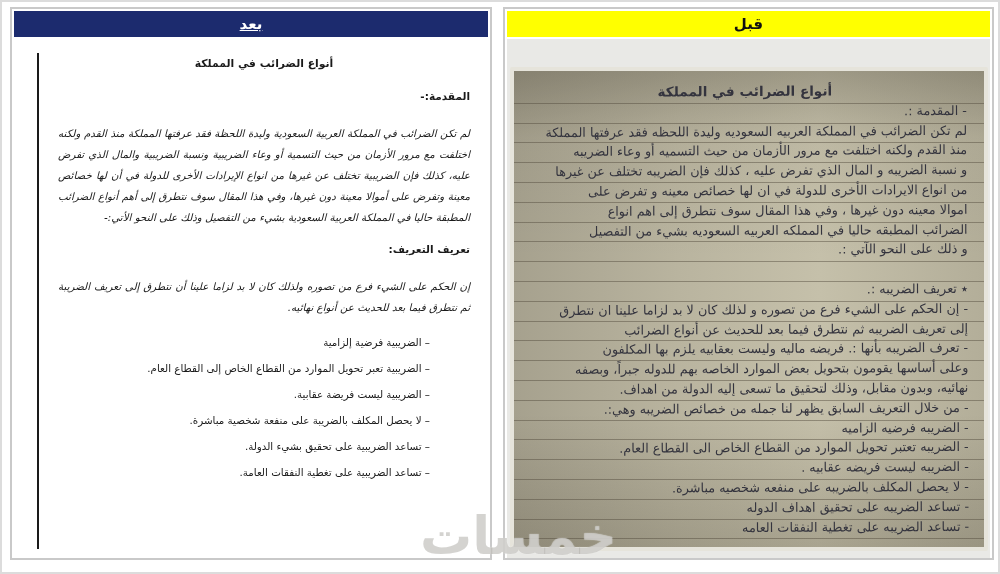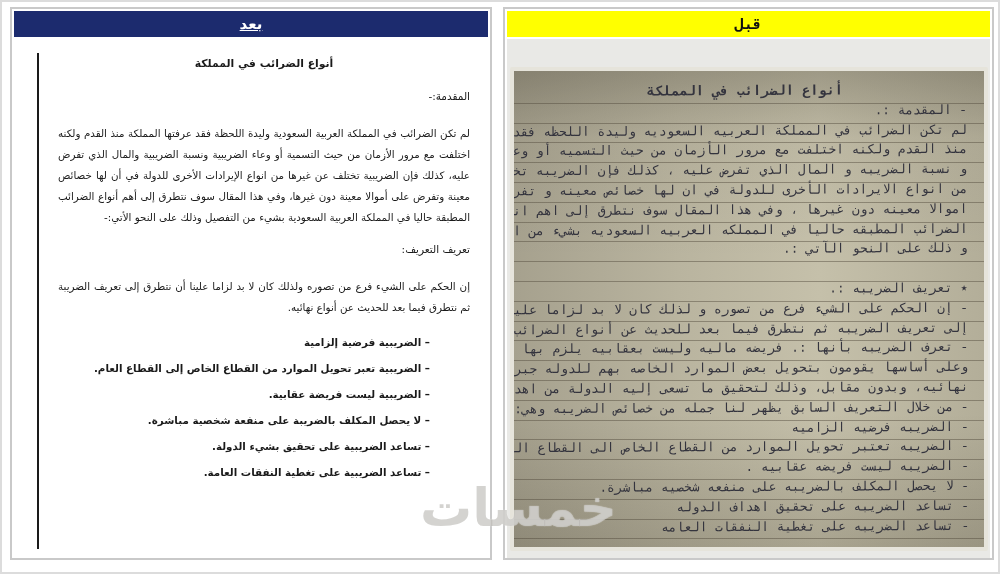--- a/index.html
+++ b/index.html
@@ -5,37 +5,37 @@
   html,body{margin:0;padding:0;background:#fff;}
   *{box-sizing:border-box;}
   .page{
     position:relative;width:1000px;height:574px;background:#fff;
     border:2px solid #dcdcdc;overflow:hidden;
     font-family:"DejaVu Sans",sans-serif;
   }
   
   .panel{position:absolute;top:5px;height:553px;border:2px solid #c9c9c9;background:#fff;padding:2px;}
   .panel-after{left:8px;width:482px;}
-  .panel-before{left:501px;width:491px;font-family:Liberation Mono, monospace;}
+  .panel-before{left:501px;width:491px;}
   .hdr{height:26px;display:flex;align-items:center;justify-content:center;font-weight:bold;font-size:15px;}
   .hdr-after{background:#1c2b6e;color:#fff;}
   .hdr-after .hdr-label{text-decoration:underline;}
   .hdr-before{background:#ffff00;color:#111;}
   .panel-body{position:relative;height:519px;margin-top:2px;}
   .panel-before .panel-body{background:#e9e9e6;}
 
   
   .doc{position:relative;height:100%;padding:12px 16px 0 10px;direction:rtl;}
   .page-edge-line{position:absolute;left:23px;top:14px;height:496px;width:1.5px;background:#1a1a1a;}
   .doc-text{margin:0 2px 0 34px;color:#1a1a1a;font-size:10.3px;line-height:21px;text-align:justify;}
   .doc-title{font-weight:bold;text-align:center;font-size:10.8px;margin:2px 0 12px 0;}
-  .doc-heading{font-weight:normal;margin:10px 0 9px 0;font-size:10.5px;}
-  .doc-par{margin:16px 0 11px 0;}
+  .doc-heading{font-weight:bold;margin:10px 0 9px 0;font-size:10.5px;}
+  .doc-par{margin:16px 0 11px 0;font-style:italic;}
   .doc-bullets{margin:2px 0 0 0;padding:0 40px 0 0;list-style:none;}
-  .doc-bullets div{line-height:26px;text-align:right;font-weight:bold;}
+  .doc-bullets div{line-height:26px;text-align:right;}
 
   
   .photo{
     position:absolute;left:3px;top:28px;width:478px;height:484px;
     border:4px solid #e6e4db;border-radius:2px;
     background:
       linear-gradient(180deg, rgba(20,15,5,0.22) 0%, rgba(20,15,5,0.04) 14%, rgba(20,15,5,0) 40%, rgba(20,15,5,0) 72%, rgba(20,15,5,0.16) 100%),
       linear-gradient(90deg, #a6a18e 0%, #b9b49f 35%, #c5c0aa 65%, #b3ae99 100%);
     overflow:hidden;
   }
@@ -51,21 +51,21 @@
   }
   .hw-title{
     height:19.8px;line-height:19.8px;text-align:center;font-size:13.6px;
     font-weight:bold;letter-spacing:0.5px;
   }
   .hw-line{height:19.8px;line-height:19.8px;min-height:19.8px;text-align:right;
     white-space:nowrap;overflow:visible;letter-spacing:0.2px;}
 
   
   .watermark{
-    position:absolute;left:418px;top:476px;z-index:9;
+    position:absolute;left:418px;top:504px;z-index:9;
     font-size:52px;font-weight:bold;color:rgba(176,174,170,0.55);
     text-shadow:0 0 1px rgba(255,255,255,0.8);direction:rtl;line-height:60px;
   }
 </style>
 </head>
 <body>
 
 <div class="page">
 
   <div class="panel panel-after">

